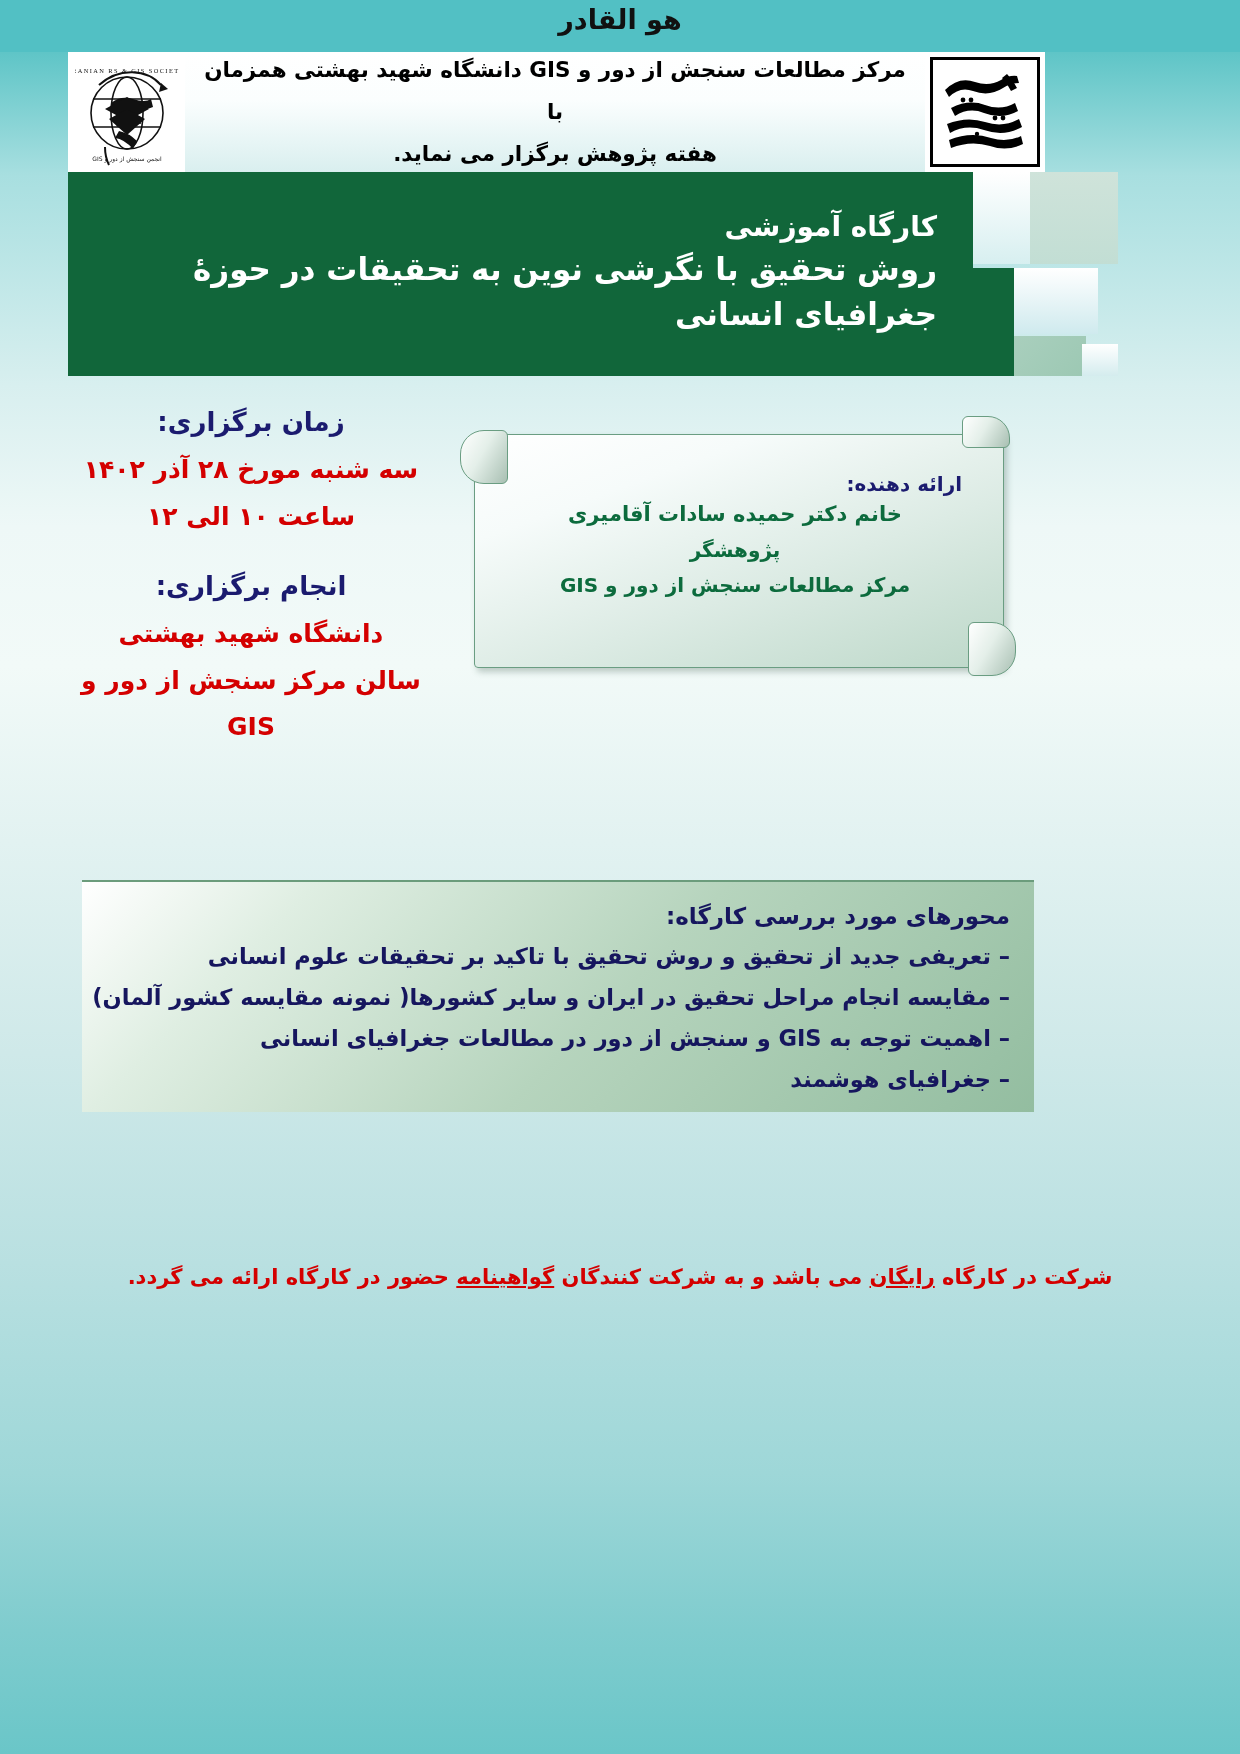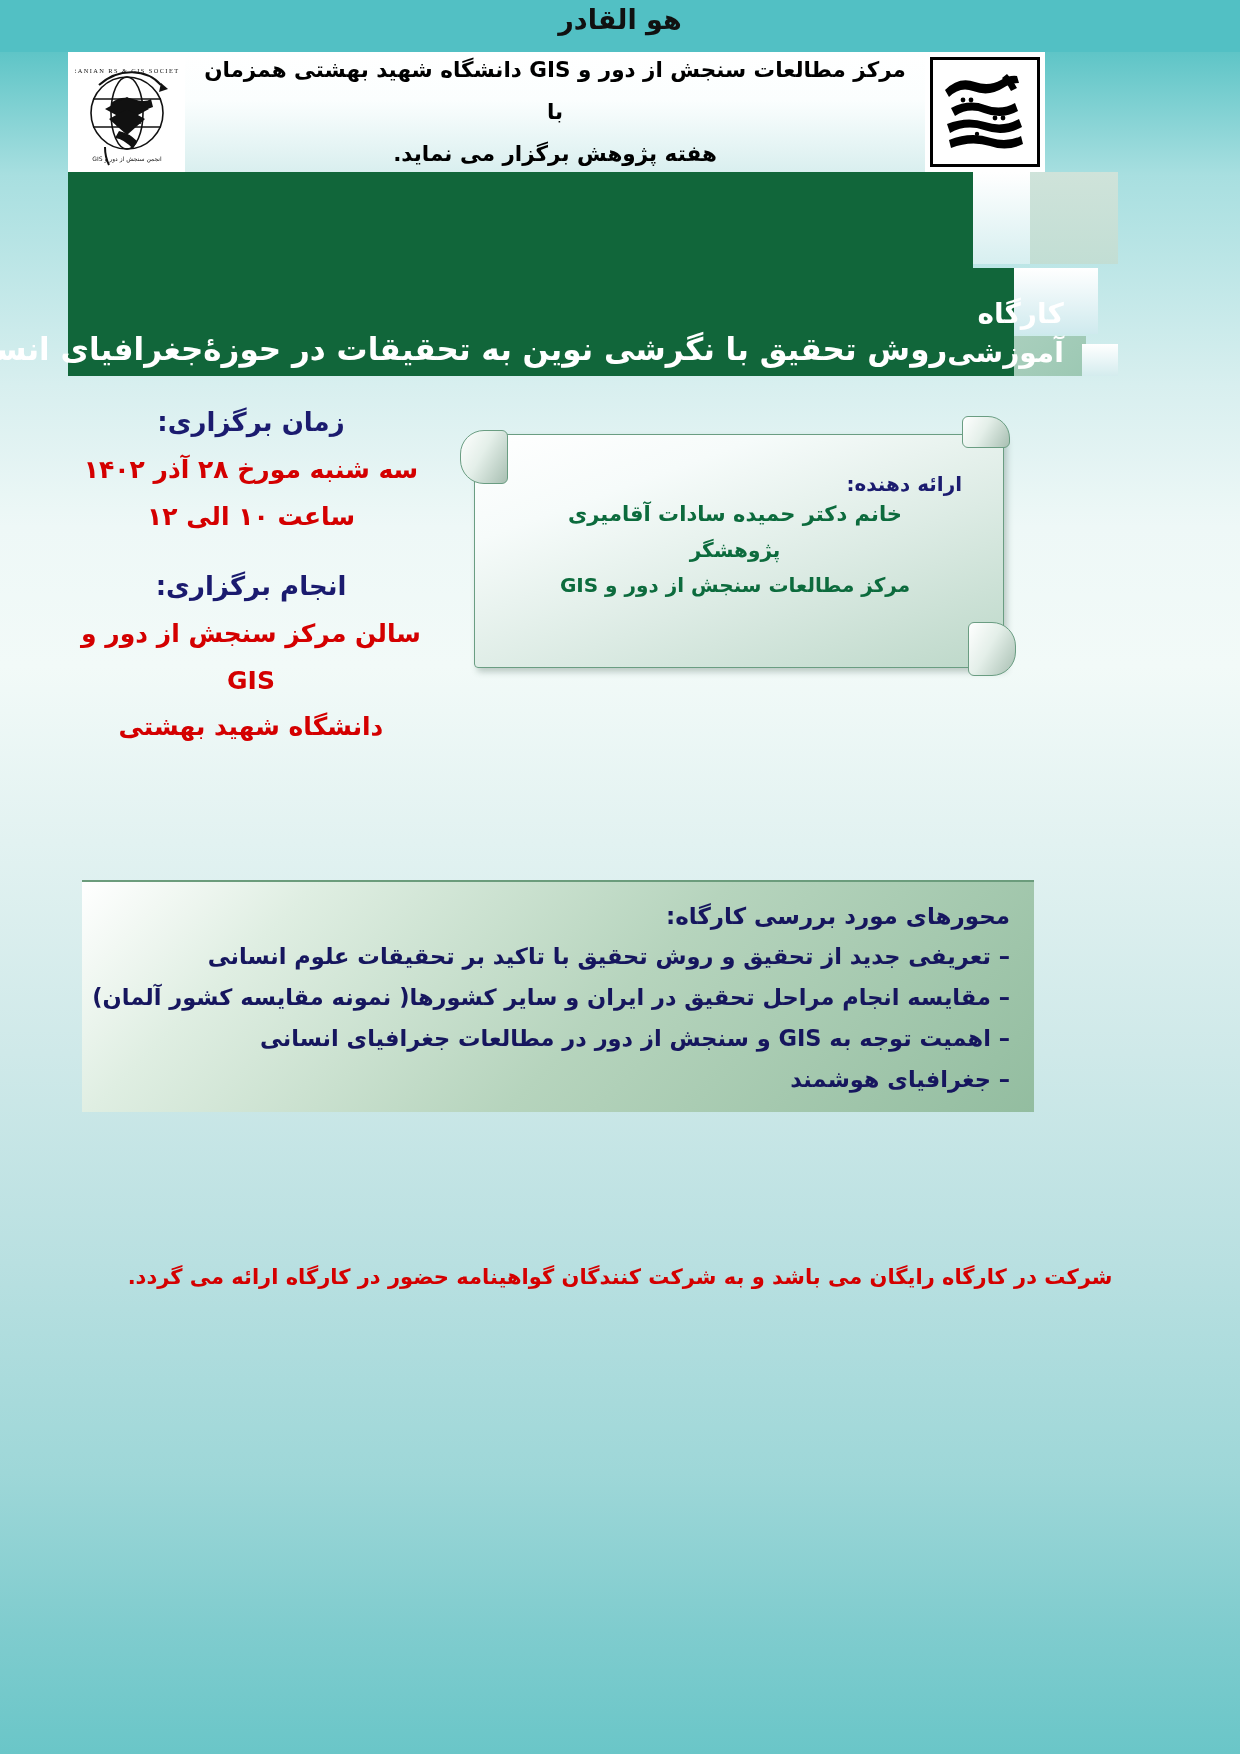--- a/index.html
+++ b/index.html
@@ -105,22 +105,22 @@
     background: #11663a;
   }
   .sq {
     position: absolute;
   }
   .title-lines {
     position: absolute;
     left: 0; top: 0;
     width: 905px; height: 200px;
     display: flex;
+    flex-direction: column;
     justify-content: center;
-    align-items: flex-end;
     padding-right: 36px;
     box-sizing: border-box;
     direction: rtl;
     z-index: 5;
   }
   .t-sub {
     color: #ffffff;
     font-size: 28px;
     font-weight: bold;
     line-height: 1.4;
@@ -252,21 +252,21 @@
   .footer-note {
     position: absolute;
     left: 0; top: 1265px;
     width: 1240px;
     text-align: center;
     direction: rtl;
     color: #d40000;
     font-size: 21px;
     font-weight: bold;
   }
-  .u { }
+  .u { text-decoration: underline; }
 </style>
 </head>
 <body>
 
 <div class="top-strip"></div>
 <div class="basmala">هو  القادر</div>
 
 <div class="header-band">
   <div class="header-text">
     <div>مرکز مطالعات سنجش از دور و GIS دانشگاه شهید بهشتی  همزمان با</div>
@@ -336,22 +336,22 @@
     <div class="t-main">جغرافیای انسانی</div>
   </div>
 </div>
 
 <div class="info-col">
   <div class="lbl-navy">زمان برگزاری:</div>
   <div class="val-red">سه شنبه مورخ ۲۸ آذر ۱۴۰۲</div>
   <div class="val-red">ساعت  ۱۰ الی ۱۲</div>
   <div class="gap"></div>
   <div class="lbl-navy">انجام  برگزاری:</div>
+  <div class="val-red">دانشگاه شهید بهشتی</div>
   <div class="val-red">سالن مرکز سنجش از دور و GIS</div>
-  <div class="val-red">دانشگاه شهید بهشتی</div>
 </div>
 
 <div class="scroll-wrap">
   <div class="scroll-body"></div>
   <div class="curl curl-tl"></div>
   <div class="curl curl-br"></div>
   <div class="scroll-text">
     <div class="presenter-label">ارائه دهنده:</div>
     <div class="presenter-name">خانم دکتر حمیده سادات آقامیری</div>
     <div class="presenter-role">پژوهشگر</div>

